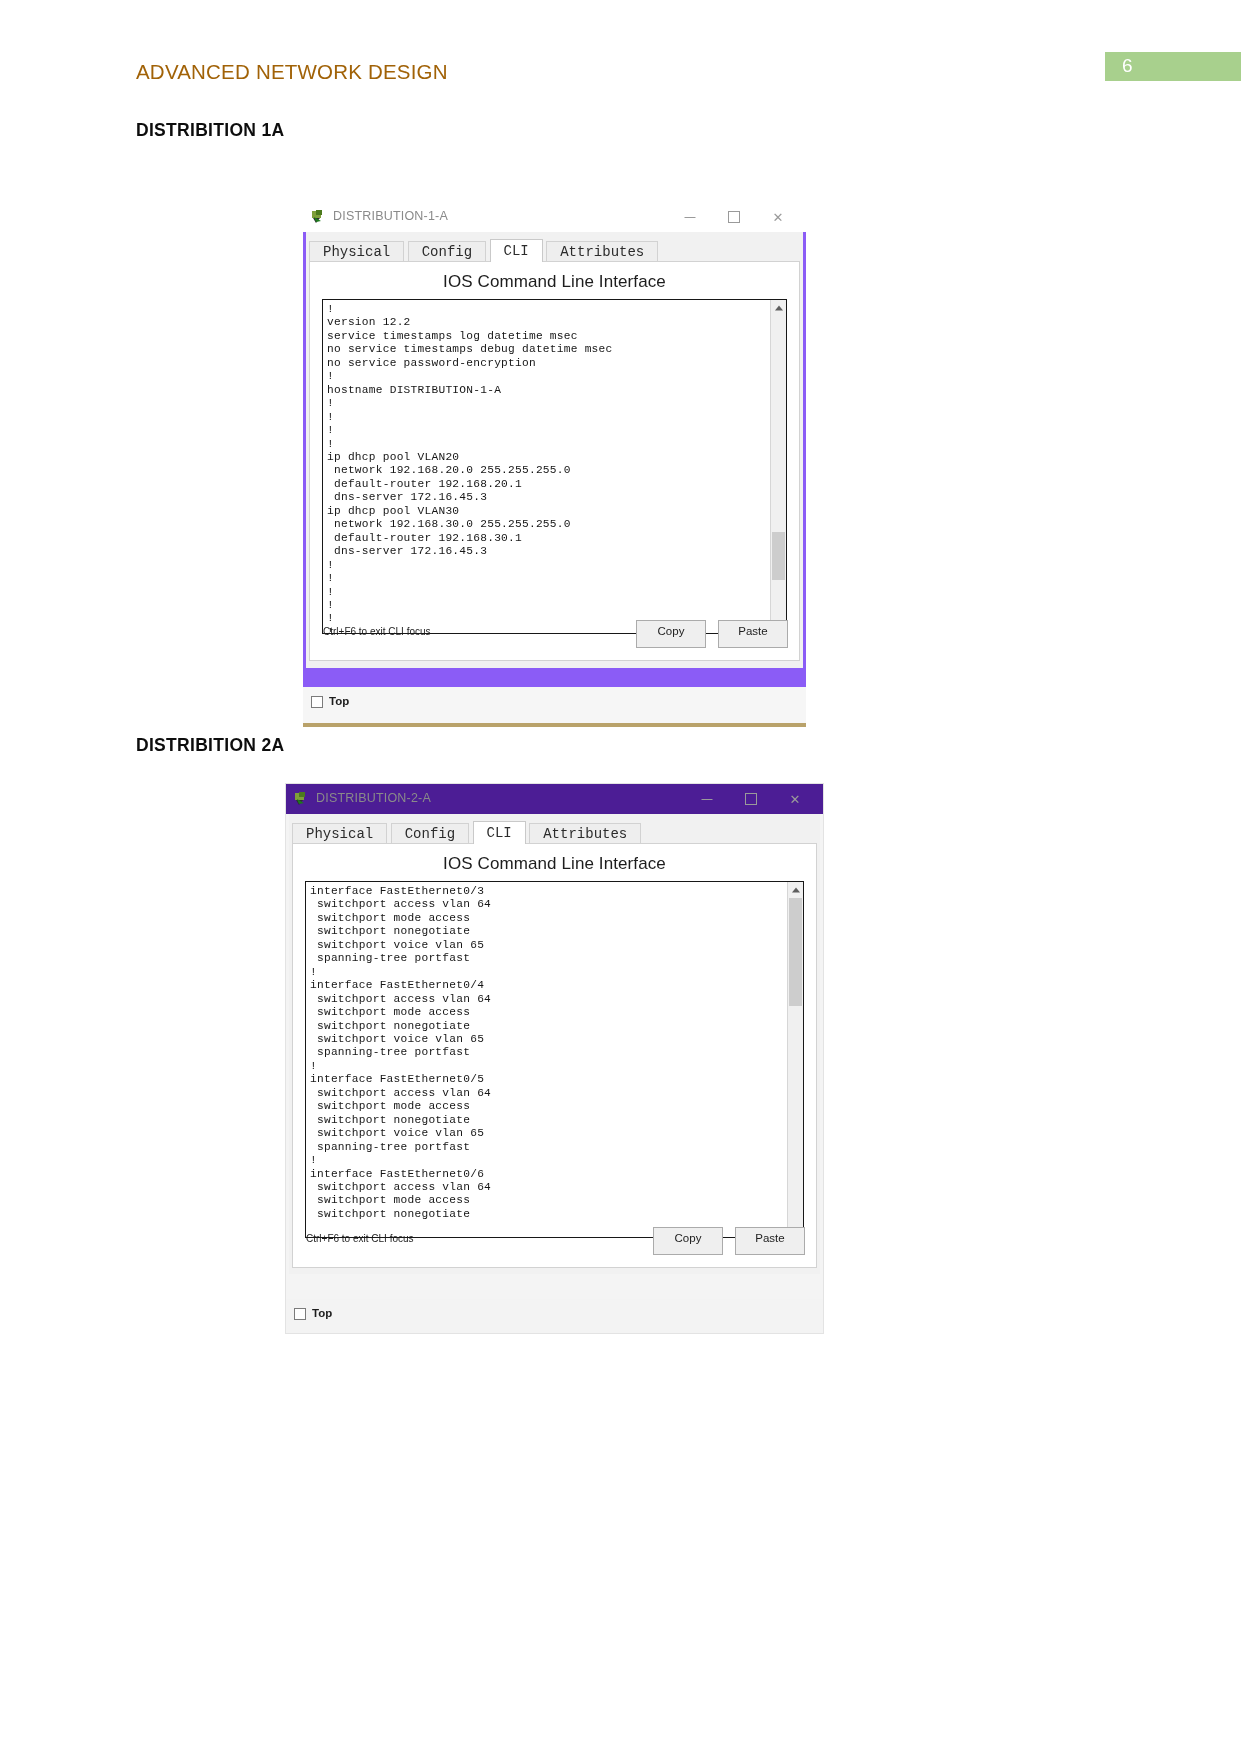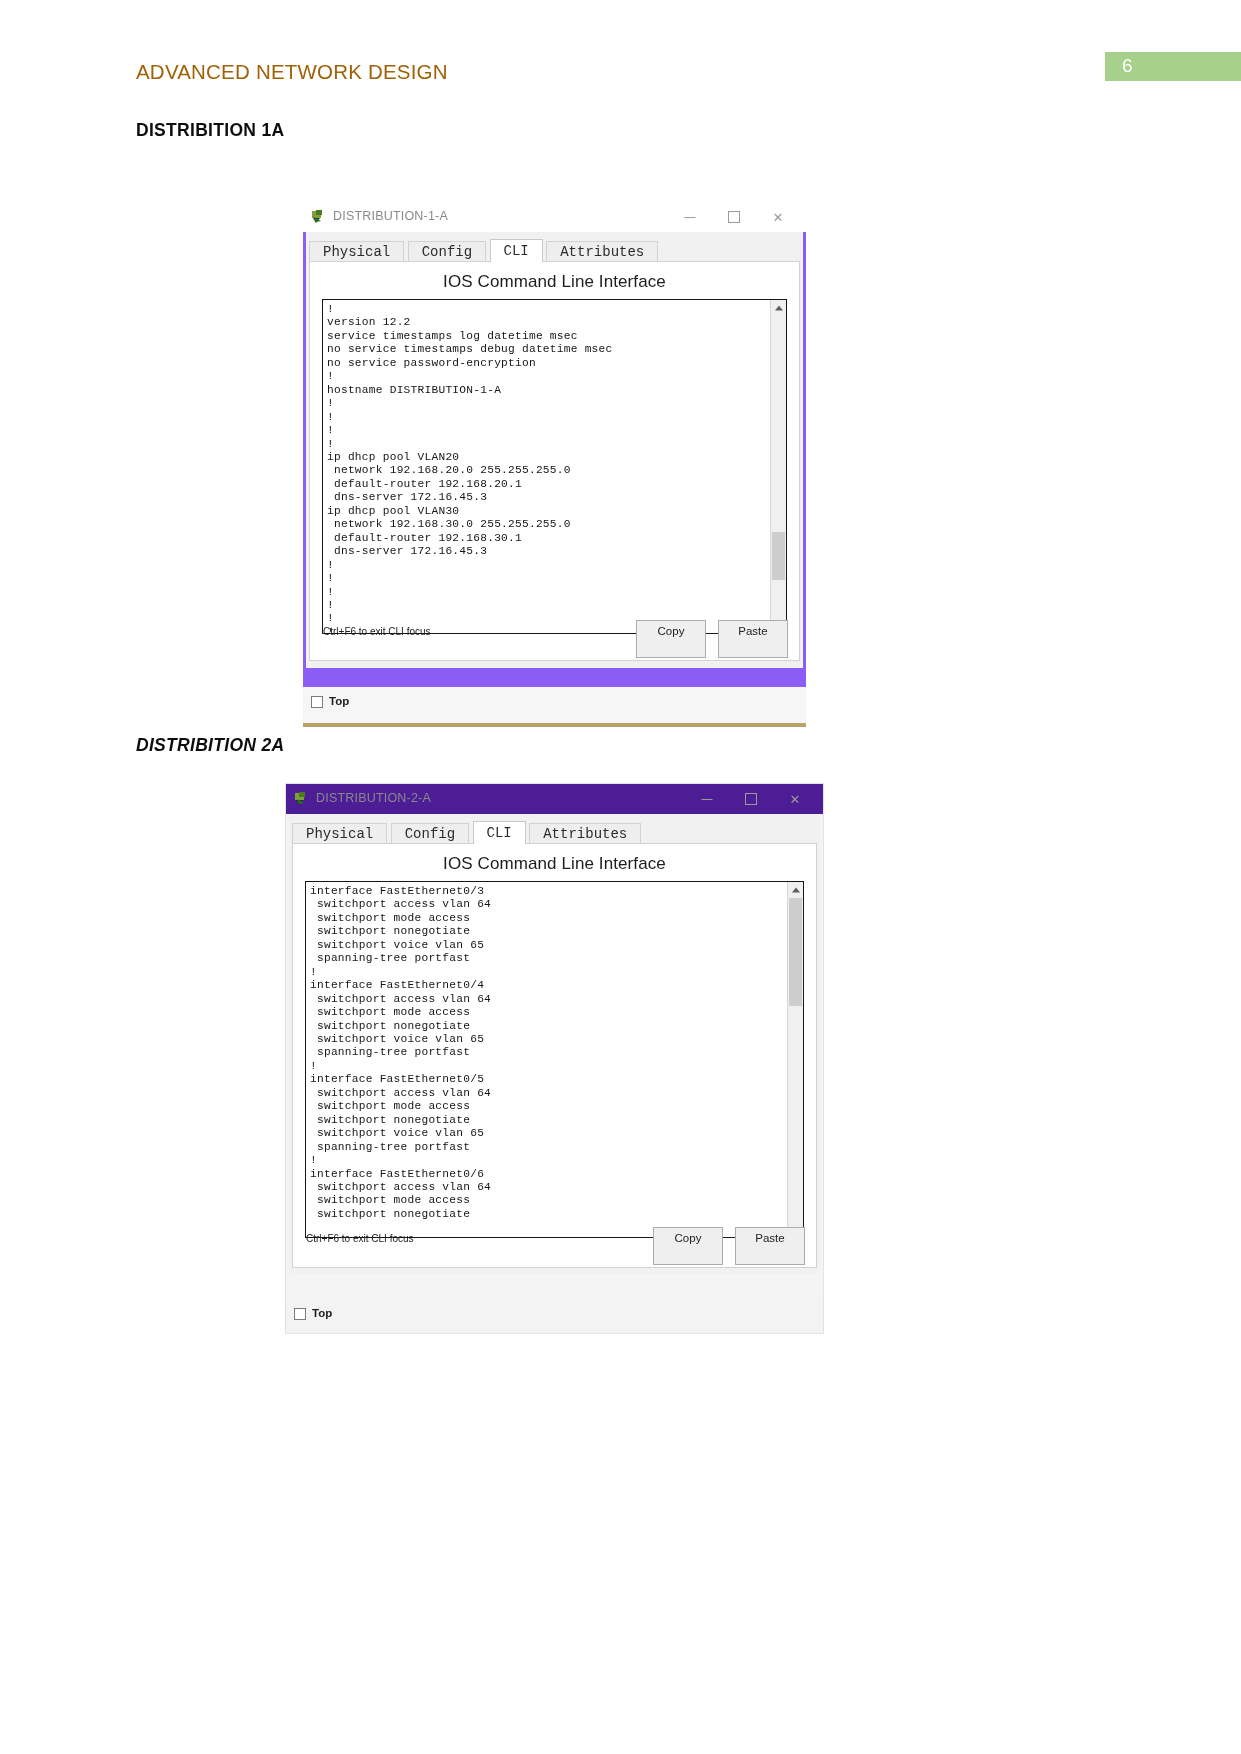--- a/index.html
+++ b/index.html
@@ -54,21 +54,21 @@
   .section-heading {
     position: absolute;
     left: 136px;
     font-size: 17.5px;
     font-weight: bold;
     color: #0d0d0d;
     letter-spacing: 0.3px;
     white-space: nowrap;
   }
   #heading-1 { top: 120px; }
-  #heading-2 { top: 735px; font-style: italic; }
+  #heading-2 { top: 735px; }
 
   
   .pt-window {
     position: absolute;
     background: #f4f4f4;
     box-sizing: border-box;
   }
   .pt-window.win1 {
     left: 303px;
     top: 186px;
@@ -302,21 +302,21 @@
     left: 13px;
     top: 14px;
     font-size: 10px;
     color: #1d1d1d;
     white-space: nowrap;
   }
   .btn {
     position: absolute;
     top: 8px;
     width: 70px;
-    height: 38px;
+    height: 28px;
     background: #efefef;
     border: 1px solid #ababab;
     font-size: 11.5px;
     color: #1d1d1d;
     text-align: center;
     line-height: 20px;
     box-sizing: border-box;
   }
   .btn.copy { right: 93px; }
   .btn.paste { right: 11px; }

